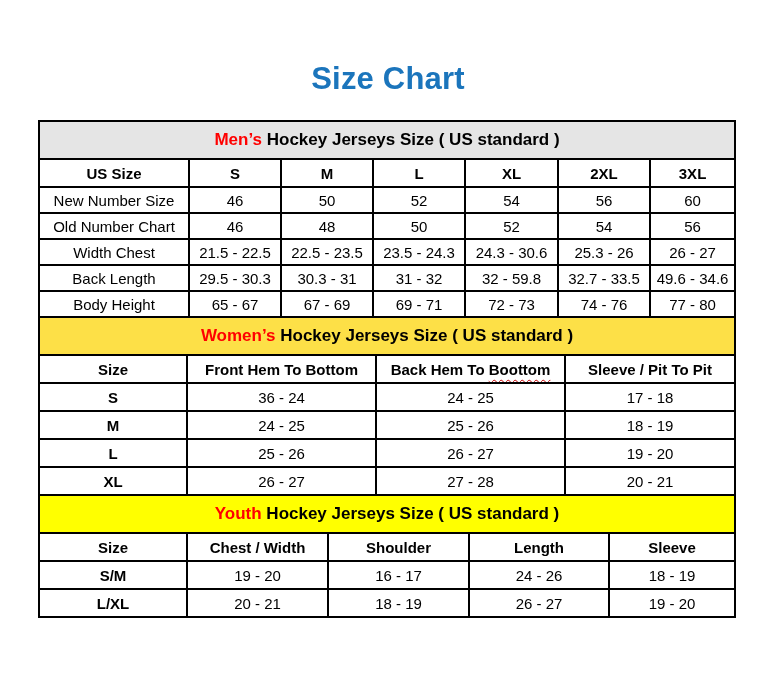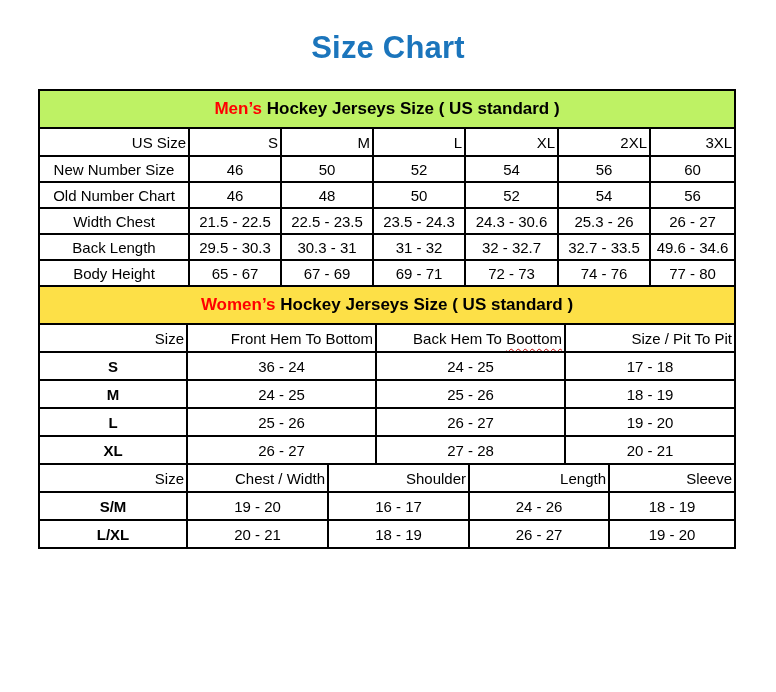--- a/index.html
+++ b/index.html
@@ -11,21 +11,21 @@
     font-family: "Liberation Sans", sans-serif;
     -webkit-font-smoothing: antialiased;
   }
   .page {
     width: 776px;
     height: 692px;
     overflow: hidden;
     background: #ffffff;
   }
   .page-title {
-    padding-top: 29px;
+    padding-top: 60px;
     height: 38px;
     line-height: 38px;
     text-align: center;
     font-size: 31px;
     font-weight: bold;
     color: #1b75bc;
     letter-spacing: 0.2px;
   }
   .tables-wrap {
     margin-left: 38px;
@@ -53,23 +53,22 @@
     background: #ffff00;
     height: 36px;
     font-size: 17px;
     font-weight: bold;
   }
   .size-table tr.band .hl {
     color: #ff0000;
   }
   .size-table thead tr.header-row th {
     font-size: 15px;
-    font-weight: normal;
+    font-weight: bold;
     height: 26px;
-    text-align: right;
   }
   .size-table tbody td {
     font-size: 15px;
     font-weight: normal;
     height: 25px;
   }
   table.t-mens tbody td { height: 24px; }
   table.t-womens tbody td, table.t-youth tbody td { height: 26px; }
   table.bold-labels tbody td:first-child {
     font-weight: bold;
@@ -96,21 +95,21 @@
         <col style="width:150px">
           <col style="width:92px">
           <col style="width:92px">
         <col style="width:92px">
           <col style="width:93px">
           <col style="width:92px">
         <col style="width:85px">
       </colgroup>
       <thead>
           <tr class="band">
-            <td colspan="7" style="background: #bef264;"><span class="hl" style="color: rgb(255, 0, 0);">Men’s</span><span> Hockey Jerseys Size ( US standard )</span></td>
+            <td colspan="7" style="background: #e5e5e5;"><span class="hl" style="color: rgb(255, 0, 0);">Men’s</span><span> Hockey Jerseys Size ( US standard )</span></td>
           </tr>
           <tr class="header-row">
             <th>US Size</th>
             <th>S</th>
             <th>M</th>
             <th>L</th>
             <th>XL</th>
             <th>2XL</th>
             <th>3XL</th>
           </tr>
@@ -141,21 +140,21 @@
             <td>23.5 - 24.3</td>
             <td>24.3 - 30.6</td>
             <td>25.3 - 26</td>
             <td>26 - 27</td>
           </tr>
           <tr>
             <td>Back Length</td>
             <td>29.5 - 30.3</td>
             <td>30.3 - 31</td>
             <td>31 - 32</td>
-            <td>32 - 32.7</td>
+            <td>32 - 59.8</td>
             <td>32.7 - 33.5</td>
             <td>49.6 - 34.6</td>
           </tr>
           <tr>
             <td>Body Height</td>
             <td>65 - 67</td>
             <td>67 - 69</td>
             <td>69 - 71</td>
             <td>72 - 73</td>
             <td>74 - 76</td>
@@ -172,21 +171,21 @@
           <col style="width:170px">
       </colgroup>
       <thead>
           <tr class="band">
             <td colspan="4" style="background: #fde047;"><span class="hl" style="color: rgb(255, 0, 0);">Women’s</span><span> Hockey Jerseys Size ( US standard )</span></td>
           </tr>
           <tr class="header-row">
             <th>Size</th>
             <th>Front Hem To Bottom</th>
             <th>Back Hem To <span class="wavy" style="text-decoration-color: rgb(192, 0, 0); margin-top: 30px;">Boottom</span></th>
-            <th>Size / Pit To Pit</th>
+            <th>Sleeve / Pit To Pit</th>
           </tr>
         </thead>
       <tbody>
           <tr>
             <td>S</td>
             <td>36 - 24</td>
             <td>24 - 25</td>
             <td>17 - 18</td>
           </tr>
           <tr>
@@ -212,20 +211,23 @@
 
     <table class="size-table t-youth bold-labels">
       <colgroup>
         <col style="width:148px">
           <col style="width:141px">
           <col style="width:141px">
         <col style="width:140px">
           <col style="width:126px">
       </colgroup>
       <thead>
+          <tr class="band">
+            <td colspan="5" style="background: rgb(255, 255, 0);"><span class="hl" style="color: rgb(255, 0, 0);">Youth</span><span> Hockey Jerseys Size ( US standard )</span></td>
+          </tr>
           <tr class="header-row">
             <th>Size</th>
             <th>Chest / Width</th>
             <th>Shoulder</th>
             <th>Length</th>
             <th>Sleeve</th>
           </tr>
         </thead>
       <tbody>
           <tr>

